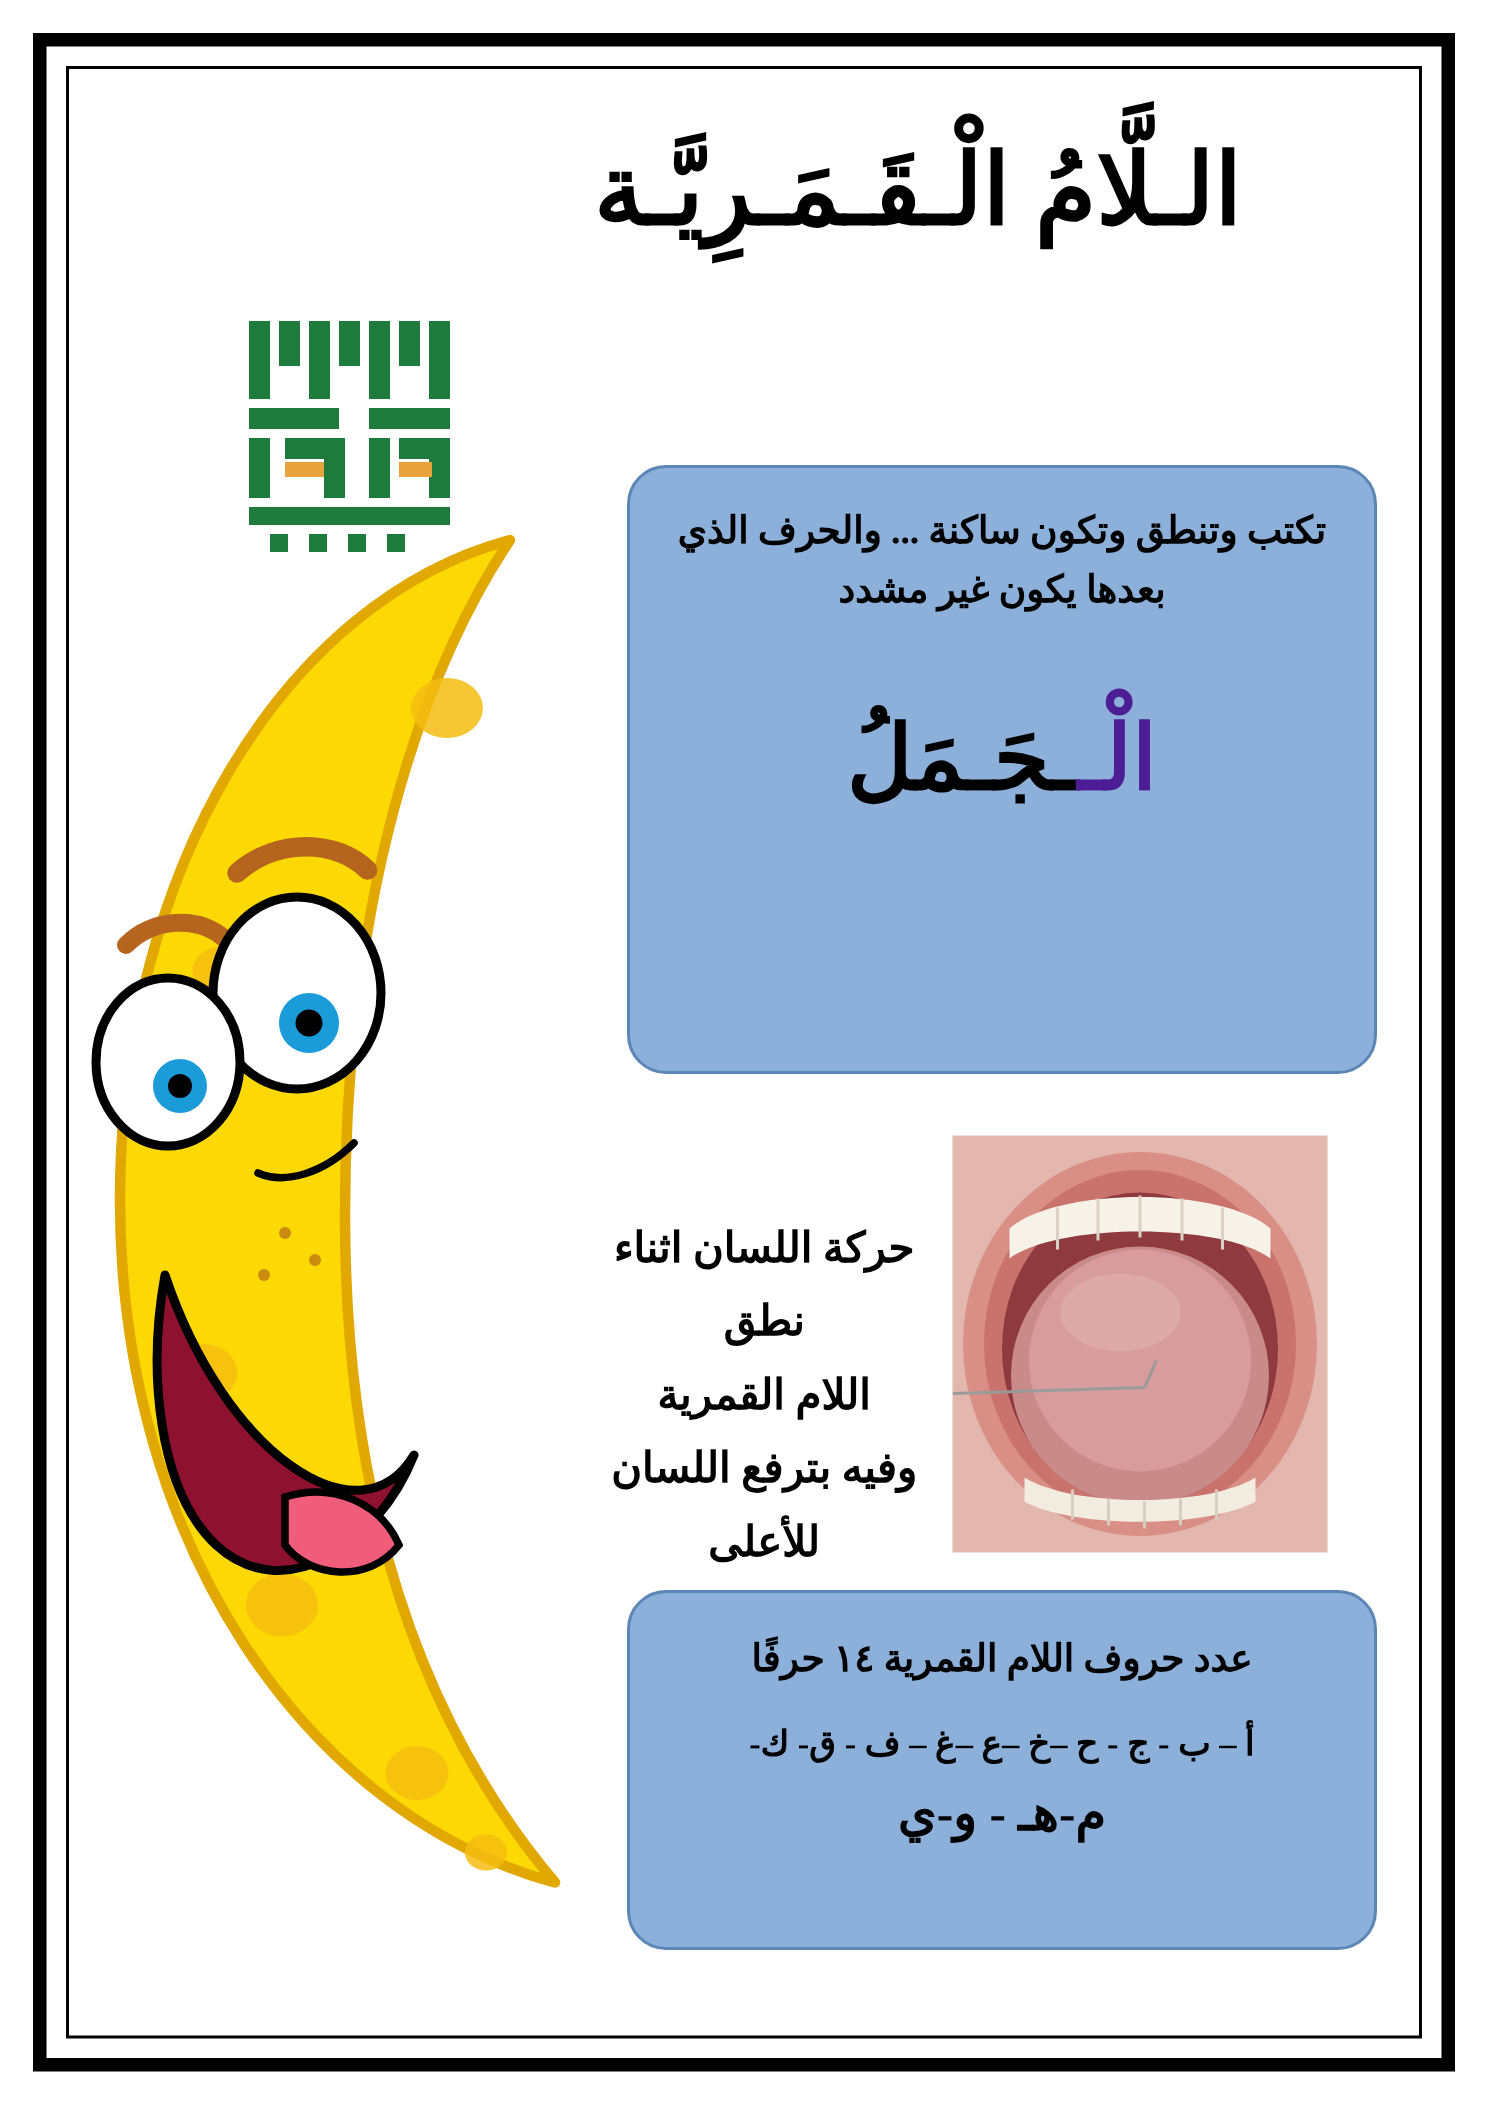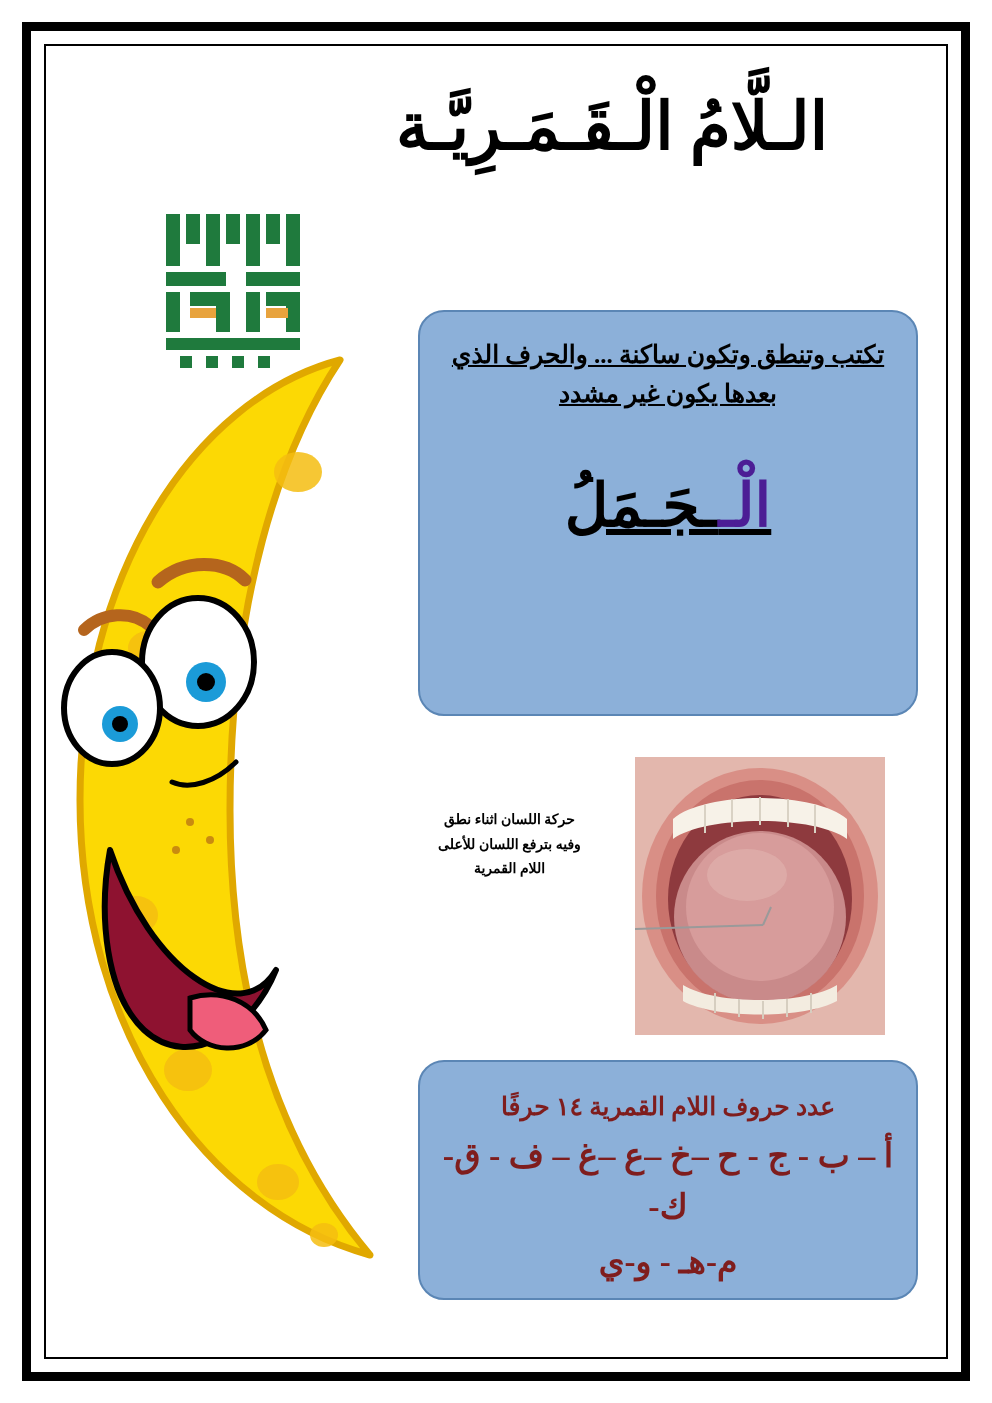--- a/index.html
+++ b/index.html
@@ -86,21 +86,20 @@
     border-radius: 26px;
     box-sizing: border-box;
     direction: rtl;
   }
   .panel-def {
     right: 74px;
     top: 310px;
     width: 500px;
     height: 406px;
     padding: 24px 28px 0 28px;
-    text-decoration: underline;
   }
   .panel-def .def-text {
     font-family: "Liberation Serif", serif;
     font-size: 25px;
     font-weight: bold;
     line-height: 1.55;
     color: #000000;
     text-align: center;
   }
   .panel-def .word {
@@ -119,26 +118,26 @@
   .panel-letters {
     right: 74px;
     top: 1060px;
     width: 500px;
     height: 240px;
     padding: 26px 20px 0 20px;
   }
   .panel-letters div {
     font-family: "Liberation Serif", serif;
     font-weight: bold;
-    color: #7f1d1d;
+    color: #000000;
     text-align: center;
     line-height: 1.5;
   }
   .panel-letters .l1 { font-size: 25px; }
-  .panel-letters .l2 { font-size: 34px; margin-top: 4px; }
+  .panel-letters .l2 { font-size: 23px; margin-top: 20px; }
   .panel-letters .l3 { font-size: 33px; margin-top: 6px; }
 
   
   .mouth {
     position: absolute;
     right: 107px;
     top: 757px;
     width: 250px;
     height: 278px;
     overflow: hidden;
@@ -147,21 +146,21 @@
   .mouth svg { display: block; }
 
   .mouth-caption {
     position: absolute;
     right: 375px;
     top: 808px;
     width: 215px;
     text-align: center;
     direction: rtl;
     font-family: "Liberation Serif", serif;
-    font-size: 14px;
+    font-size: 28px;
     font-weight: bold;
     color: #000000;
     line-height: 1.75;
   }
 </style>
 </head>
 <body>
 
 <div class="page">
 
@@ -279,22 +278,22 @@
         <line x1="176" y1="236" x2="176" y2="256"></line>
       </g>
 
       <line x1="0" y1="172" x2="128" y2="168" stroke="#9a9a9a" stroke-width="2"></line>
       <line x1="128" y1="168" x2="136" y2="150" stroke="#9a9a9a" stroke-width="2"></line>
     </svg>
   </div>
 
   <div class="mouth-caption">
     <div>حركة اللسان اثناء نطق</div>
+    <div>اللام القمرية</div>
     <div>وفيه بترفع اللسان للأعلى</div>
-    <div>اللام القمرية</div>
   </div>
 
   <div class="panel panel-letters">
     <div class="l1">عدد حروف اللام القمرية ١٤ حرفًا</div>
     <div class="l2">أ – ب - ج - ح –خ –ع –غ – ف - ق- ك-</div>
     <div class="l3">م-هـ - و-ي</div>
   </div>
 
 </div>
 

